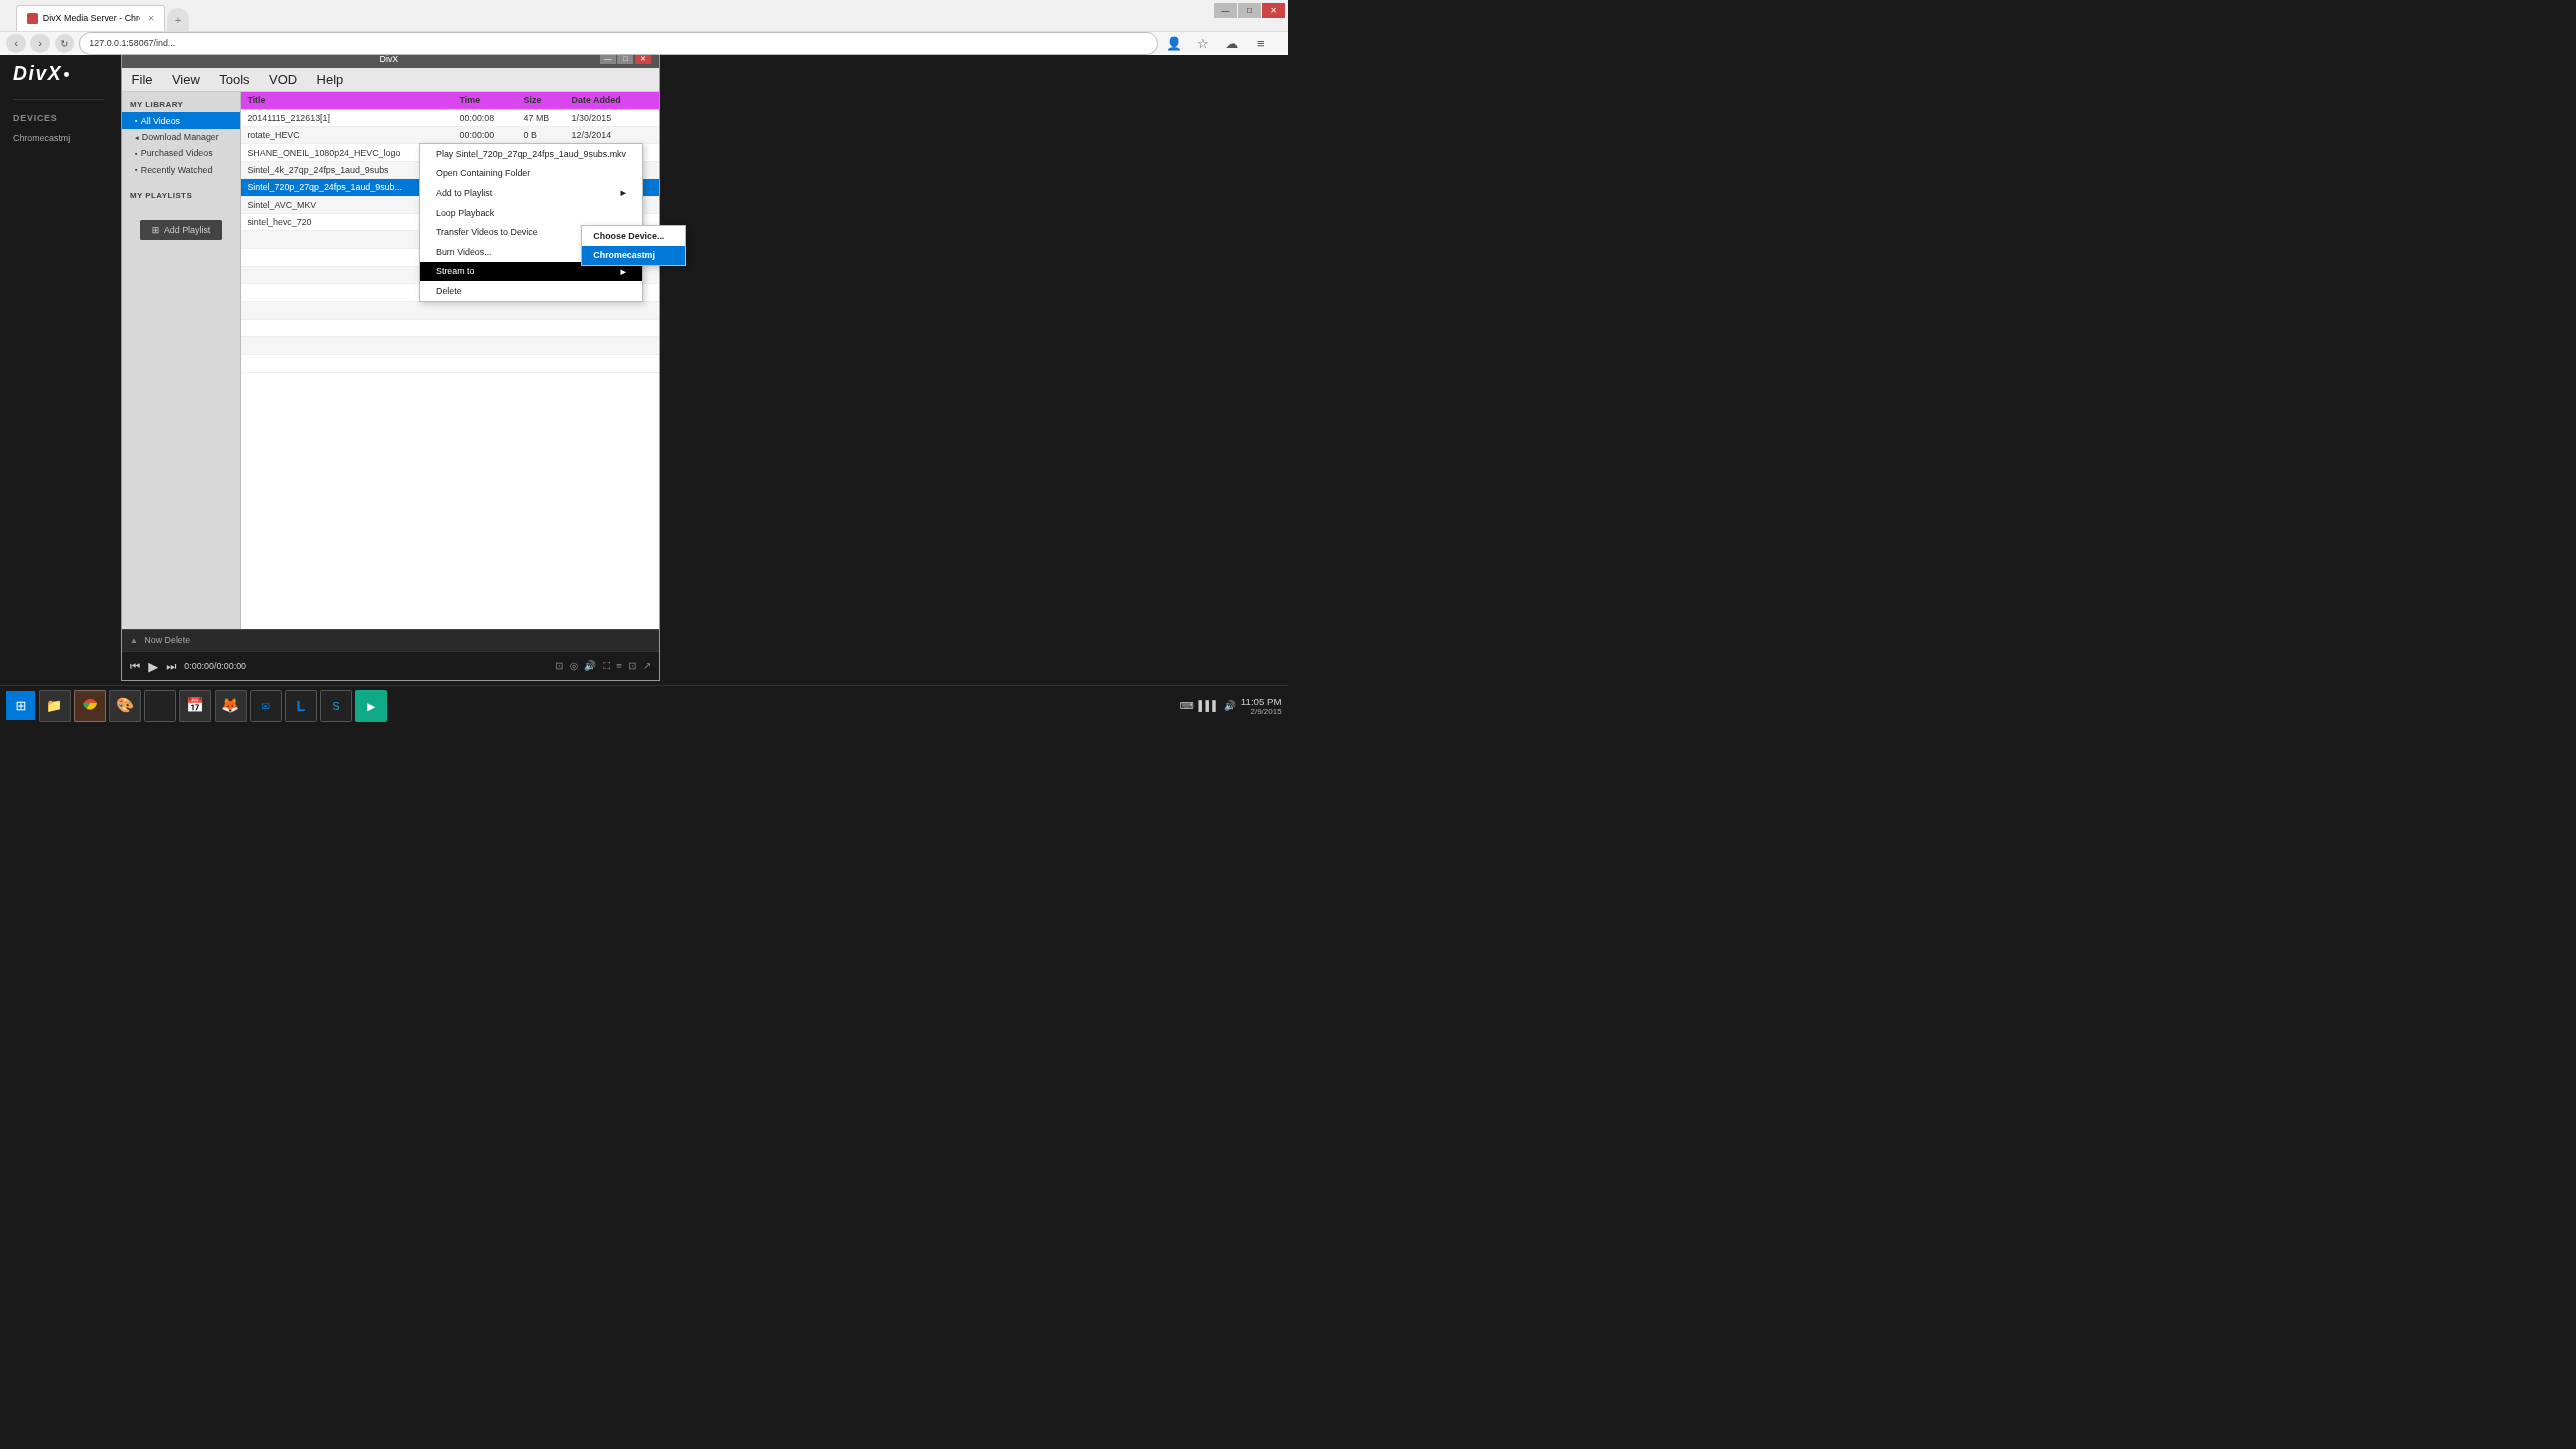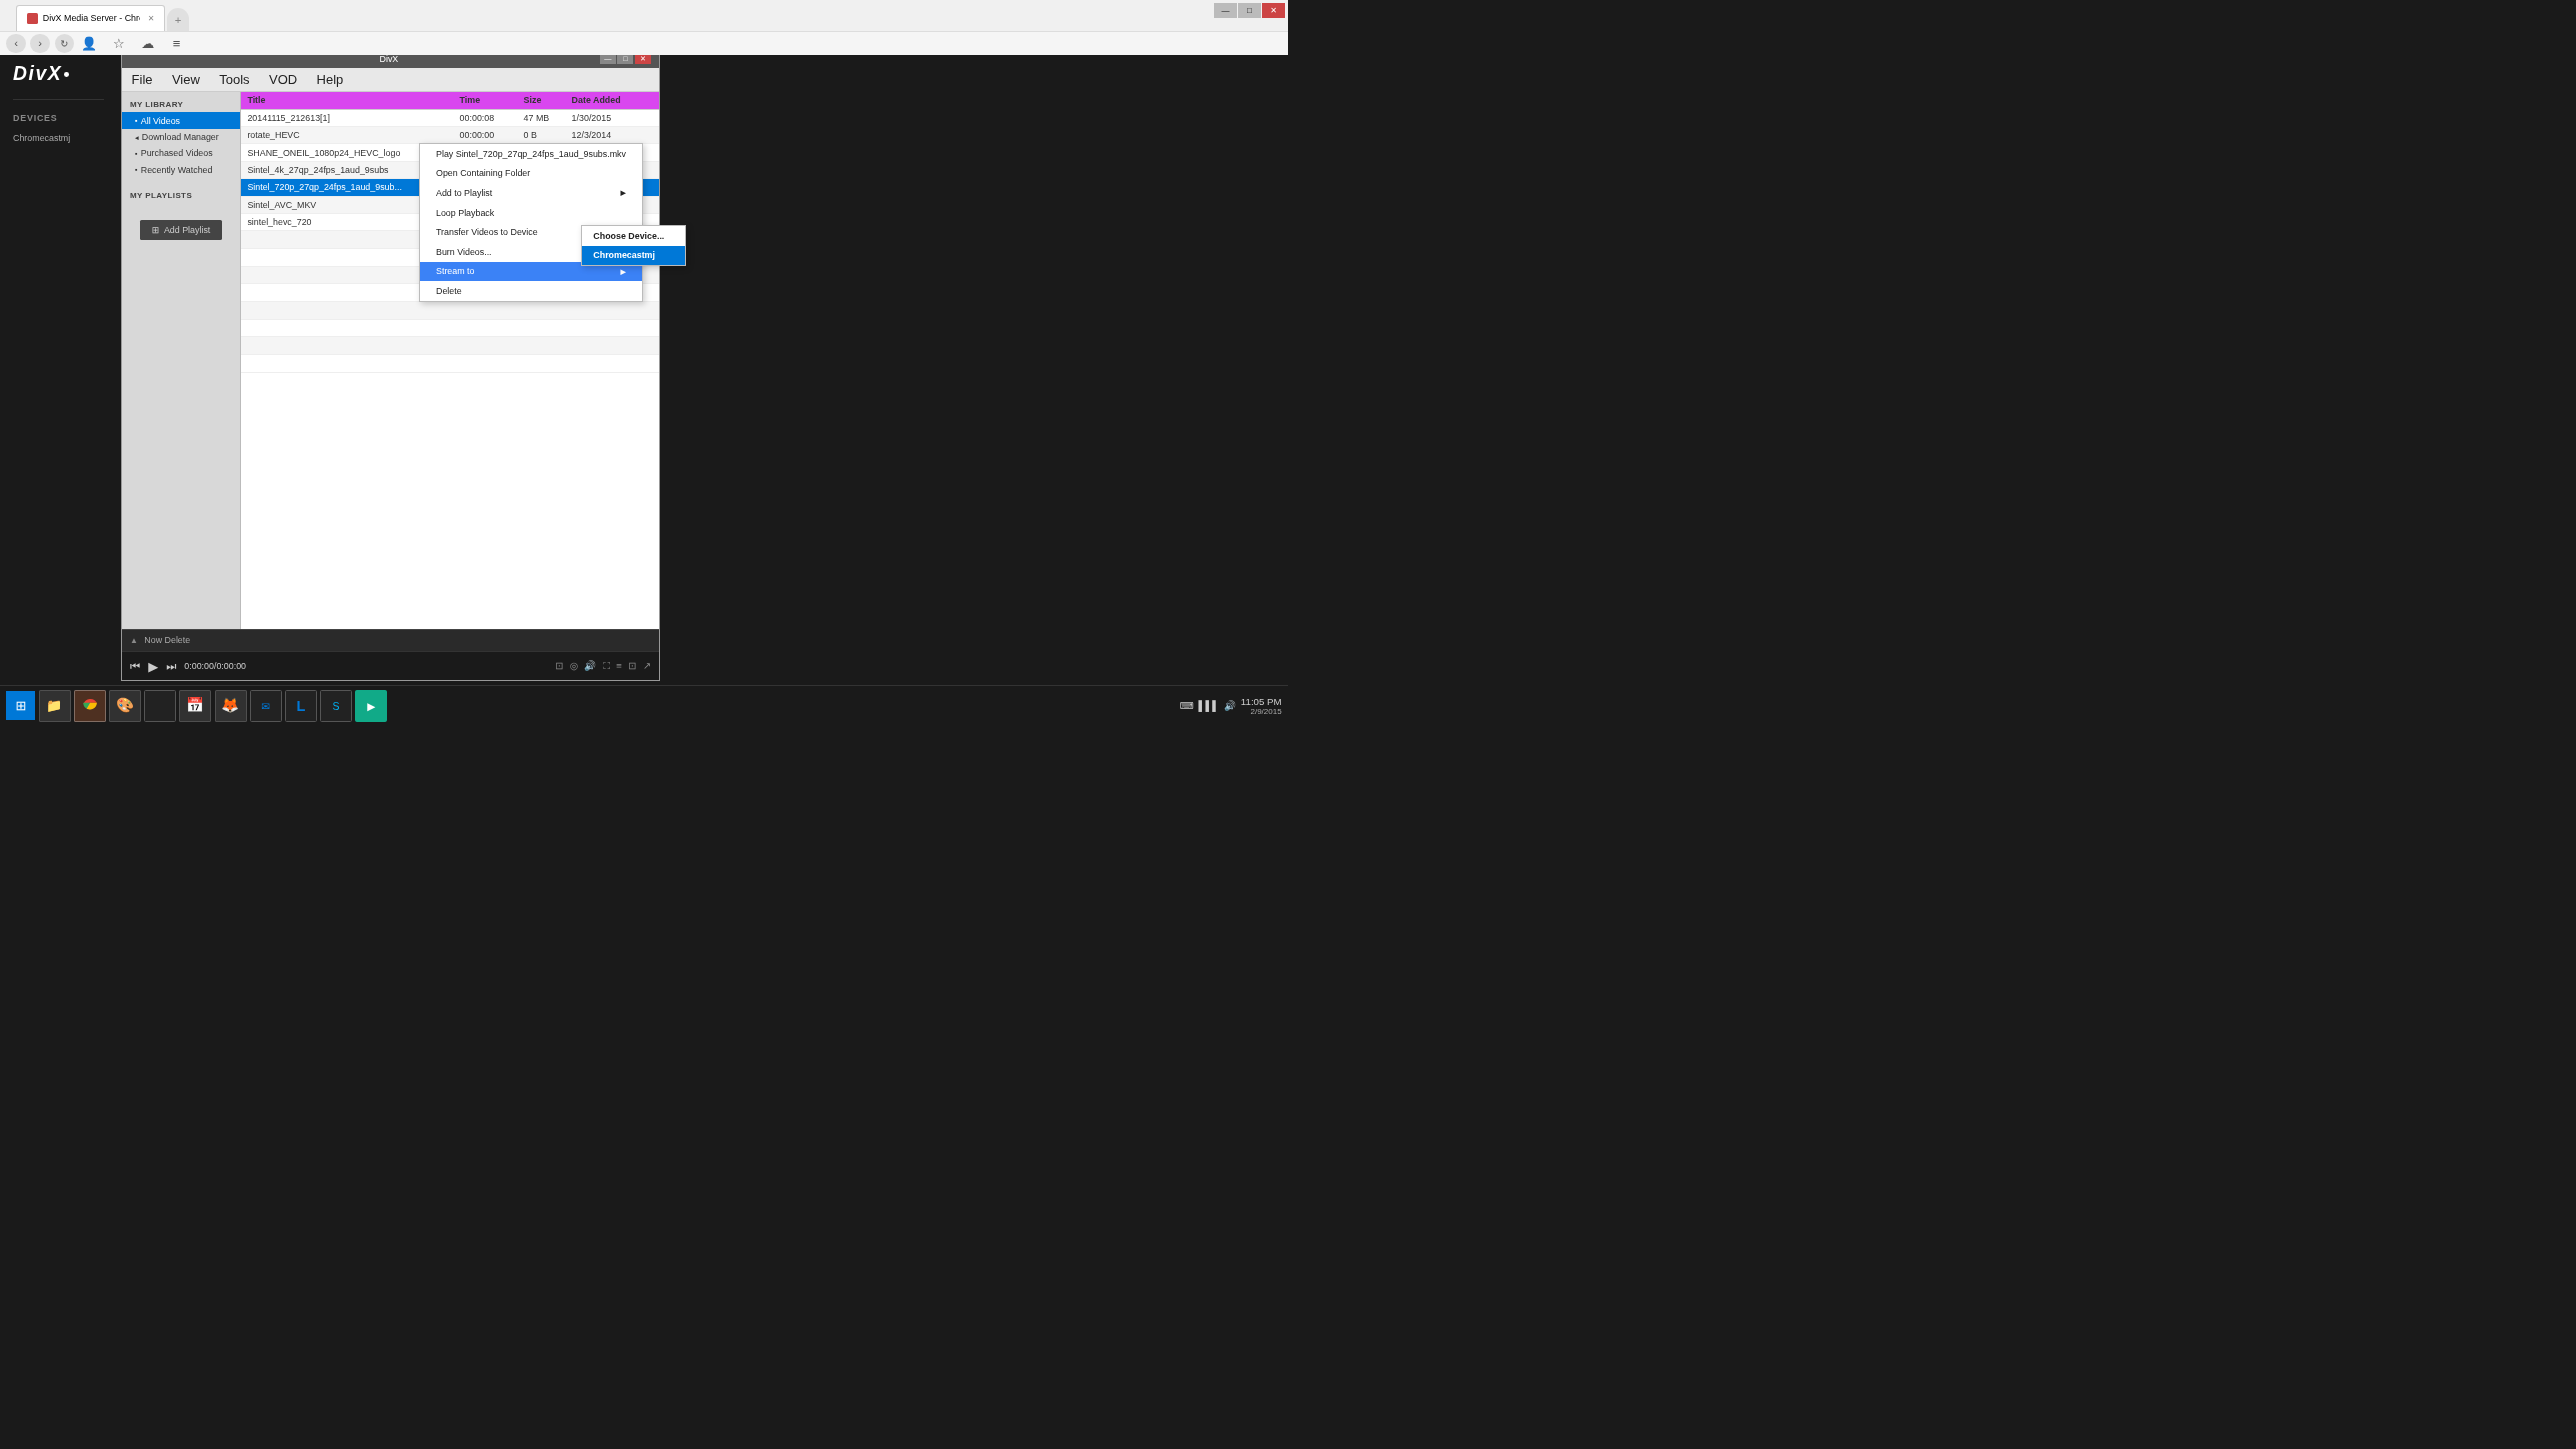--- a/index.html
+++ b/index.html
@@ -64,21 +64,21 @@
     .now-playing-bar { background: #2a2a2a; padding: 3.2px 8px; display: flex; align-items: center; gap: 6.4px; border-top: 0.8px solid #444; height: 22.5px; cursor: pointer; }
     .now-playing-arrow { color: #888; font-size: 8px; }
     .now-playing-text { color: #aaa; font-size: 8.9px; }
 
     
     .add-playlist-btn { background: #444; border: none; color: #ccc; padding: 4.8px 11.3px; font-size: 8.9px; cursor: pointer; display: flex; align-items: center; gap: 4.8px; margin: 6.4px auto; border-radius: 1.6px; }
 
     
     .context-menu { position: absolute; background: white; border: 0.8px solid #bbb; box-shadow: 1.6px 1.6px 6.4px rgba(0,0,0,0.2); z-index: 100; min-width: 161px; }
     .context-menu-item { padding: 4.8px 16px; font-size: 8.9px; color: #222; cursor: pointer; display: flex; align-items: center; justify-content: space-between; }
-    .context-menu-item.active { background: #3b82f6; color: white; align-items: flex-end; }
+    .context-menu-item.active { background: #000000; color: white; align-items: flex-end; }
     .submenu-arrow { font-size: 7.2px; }
 
     
     .submenu { position: absolute; background: white; border: 0.8px solid #bbb; box-shadow: 1.6px 1.6px 6.4px rgba(0,0,0,0.2); min-width: 105px; font-weight: bold; }
     .submenu-item { padding: 4.8px 11.3px; font-size: 8.9px; color: #222; cursor: pointer; }
     .submenu-item.active { background: #0078d7; color: white; }
 
     
     .taskbar { position: absolute; bottom: 0; left: 0; right: 0; height: 40px; background: #1a1a1a; display: flex; align-items: center; gap: 3.2px; padding: 0 6.4px; border-top: 0.8px solid #333; z-index: 200; }
     .taskbar-start { width: 29px; height: 29px; background: #0078d7; border: none; cursor: pointer; display: flex; align-items: center; justify-content: center; color: white; font-size: 13px; }
@@ -101,20 +101,23 @@
         <span style="width:11.3px;height:11.3px;background:#c44;border-radius:1.6px;display:inline-block;"></span>
         <span style="font-size:8.9px; max-width:97px; overflow:hidden; white-space:nowrap;">DivX Media Server - Chro...</span>
         <span class="close-x" style="color:#888;font-size:8px; margin-left:3.2px;">✕</span>
       </div>
       <div style="width:22.5px;height:22.5px;background:#e0e0e0;border-radius:50% 50% 0 0;display:flex;align-items:center;justify-content:center;cursor:pointer;font-size:11.3px;color:#888;">+</div>
     </div>
     <div style="display:flex; align-items:center; gap:4.8px; padding: 3.2px 6.4px; background:#f5f5f5; border-top:0.8px solid #ddd; height:24px;">
       <button class="nav-btn">‹</button>
       <button class="nav-btn">›</button>
       <button class="nav-btn" style="font-size:9.7px;">↻</button>
+      <div class="address-bar">
+        <span style="font-size:8.9px;color:#333;">127.0.0.1:58067/ind...</span>
+      </div>
       <div class="browser-actions">
         <button class="browser-action-btn">👤</button>
         <button class="browser-action-btn">☆</button>
         <button class="browser-action-btn">☁</button>
         <button class="browser-action-btn">≡</button>
       </div>
     </div>
   </div>
 
   <div style="position:absolute;top:3.2px;right:3.2px;display:flex;gap:1.6px;">

